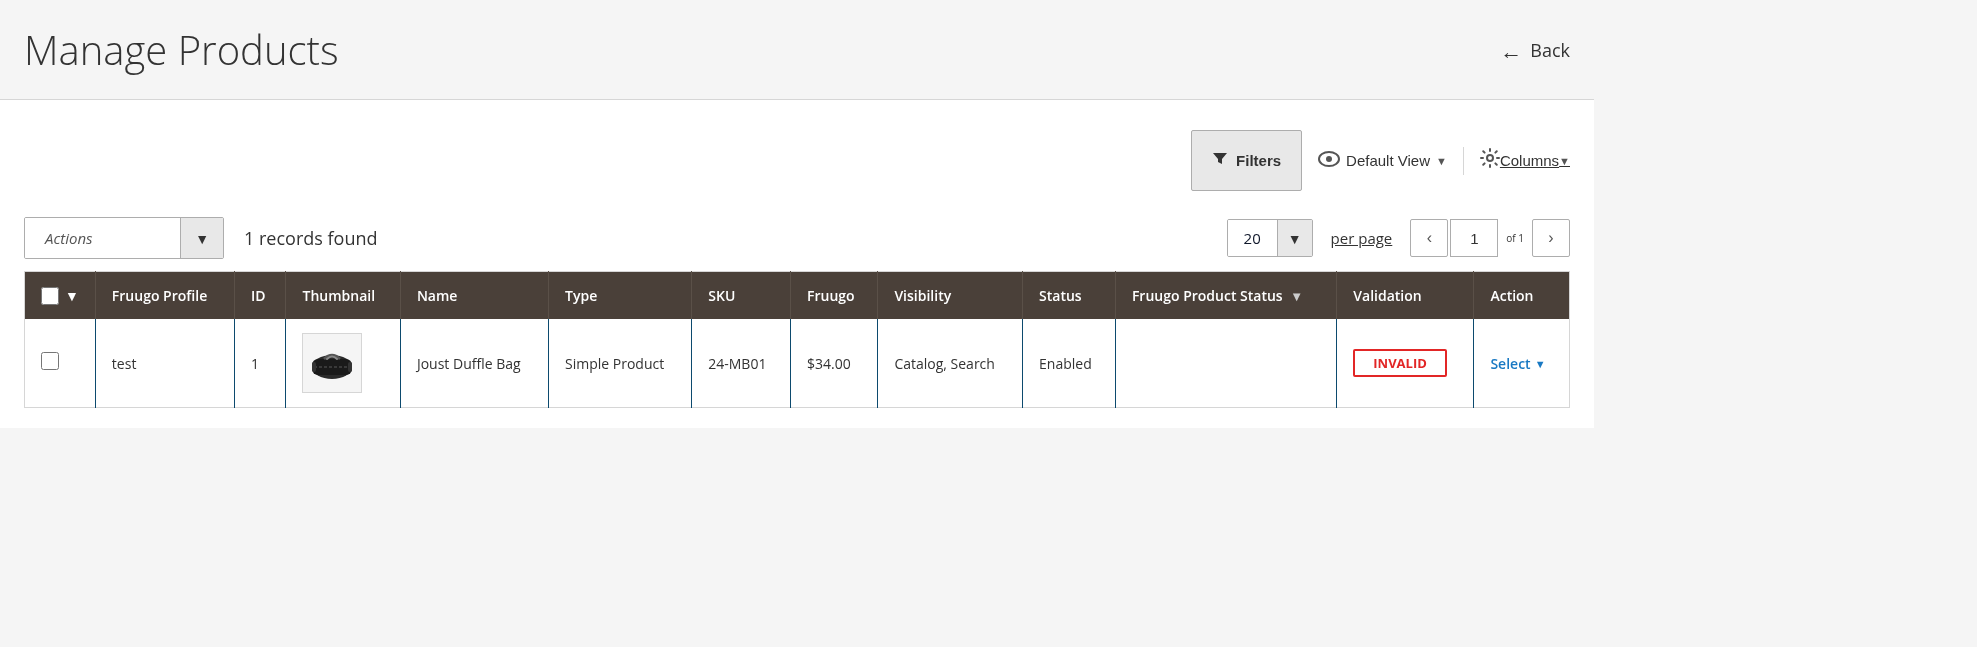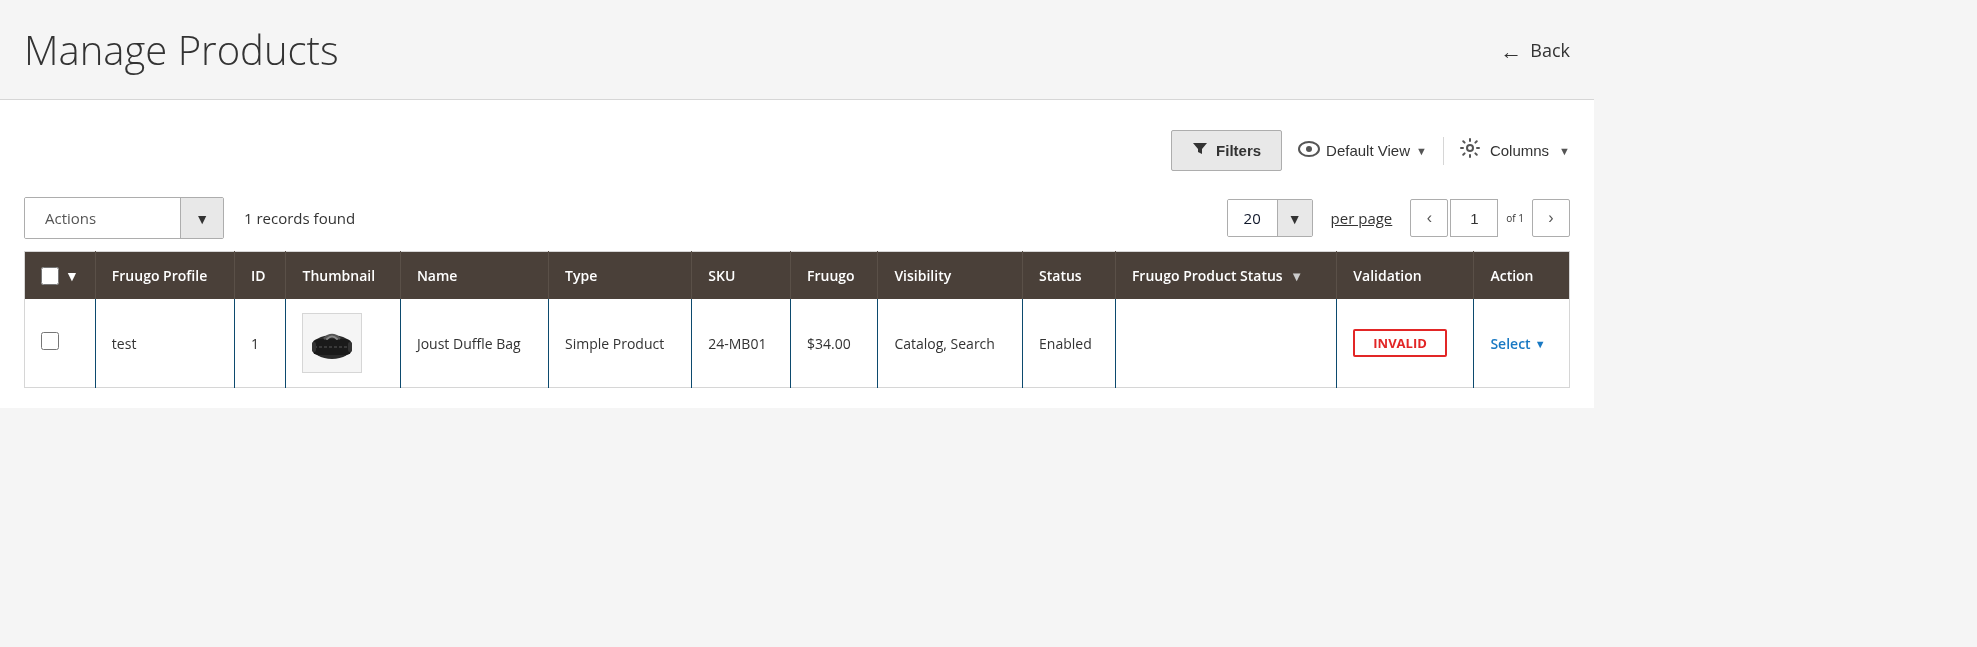--- a/index.html
+++ b/index.html
@@ -55,21 +55,21 @@
       align-items: center;
       gap: 16px;
       padding: 10px 0 16px 0;
     }
     .filter-btn {
       display: flex;
       align-items: center;
       gap: 8px;
       background: #e8e8e8;
       border: 1px solid #adadad;
-      padding: 10px 20px;
+      padding: 20px 20px;
       font-size: 15px;
       font-weight: 600;
       cursor: pointer;
       color: #333;
       border-radius: 2px;
     }
     .filter-icon {
       font-size: 15px;
     }
     .view-btn {
@@ -82,26 +82,27 @@
       cursor: pointer;
       color: #333;
     }
     .eye-icon {
       font-size: 20px;
       color: #555;
     }
     .columns-btn {
       display: flex;
       align-items: center;
-      gap: 10px;
+      gap: 0;
       background: transparent;
       border: none;
       font-size: 15px;
       cursor: pointer;
       color: #333;
+      text-decoration: underline;
     }
     .gear-icon {
       font-size: 20px;
       color: #555;
     }
     .separator {
       width: 1px;
       height: 28px;
       background: #d6d6d6;
     }
@@ -121,39 +122,40 @@
       align-items: center;
       gap: 20px;
     }
     .actions-dropdown {
       display: flex;
       align-items: stretch;
       border: 1px solid #adadad;
       border-radius: 2px;
       overflow: hidden;
       min-width: 200px;
+      font-style: italic;
     }
     .actions-label {
       padding: 10px 20px;
       font-size: 15px;
       background: #fff;
       flex: 1;
       color: #555;
     }
     .actions-arrow-btn {
       padding: 10px 14px;
       background: #e8e8e8;
       border-left: 1px solid #adadad;
       cursor: pointer;
       display: flex;
       align-items: center;
       justify-content: center;
     }
     .records-found {
-      font-size: 15px;
+      font-size: 18px;
       color: #333;
     }
     .actions-right {
       display: flex;
       align-items: center;
       gap: 10px;
     }
     .per-page-select {
       display: flex;
       align-items: stretch;

